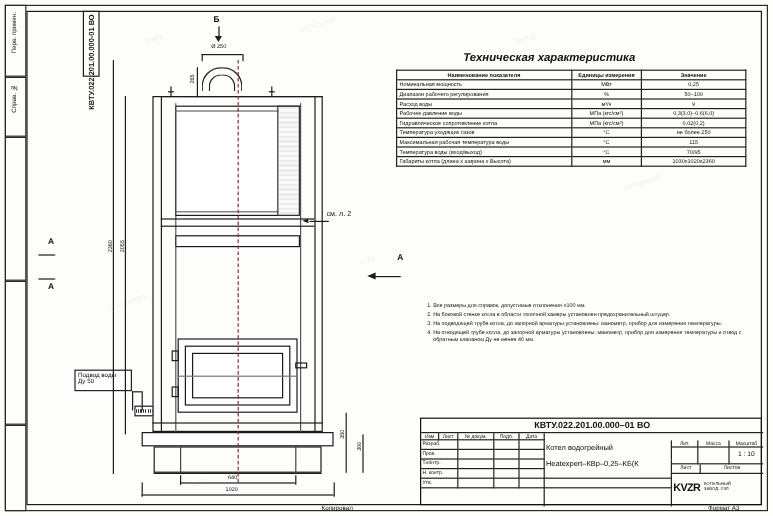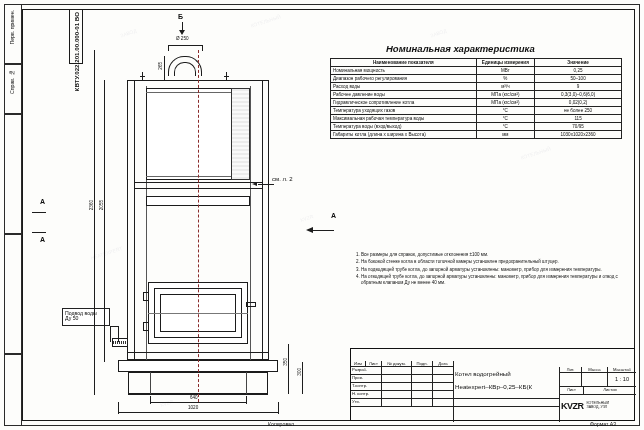--- a/index.html
+++ b/index.html
@@ -177,21 +177,21 @@
   <div class="abs hl" style="left:150px;top:402px;width:96px;"></div>
   <div class="abs dimtxt" style="left:190px;top:395px;">640</div>
   <div class="abs hl" style="left:118px;top:412px;width:160px;"></div>
   <div class="abs dimtxt" style="left:188px;top:405px;">1020</div>
   <div class="abs vl" style="left:118px;top:402px;height:12px;"></div>
   <div class="abs vl" style="left:278px;top:402px;height:12px;"></div>
   <div class="abs vl" style="left:150px;top:396px;height:8px;"></div>
   <div class="abs vl" style="left:246px;top:396px;height:8px;"></div>
 
   <div class="abs" style="left:386px;top:38px;">
-    <span class="tech-title">Номинальная характеристика</span>
+    <span class="tech-title">Техническая характеристика</span>
   </div>
 
   <table class="spec abs" style="left:330px;top:58px;width:292px;">
     <thead>
       <tr>
         <th style="width:150px;">Наименование показателя</th>
         <th style="width:56px;">Единицы измерения</th>
         <th style="width:86px;">Значение</th>
       </tr>
     </thead>
@@ -246,20 +246,21 @@
 
   <ol class="notes abs" style="left:352px;top:252px;width:270px;">
     <li>Все размеры для справок, допустимые отклонения ±100 мм.</li>
     <li>На боковой стенке котла в области топочной камеры установлен предохранительный штуцер.</li>
     <li>На подводящей трубе котла, до запорной арматуры установлены: манометр, прибор для измерения температуры.</li>
     <li>На отводящей трубе котла, до запорной арматуры установлены: манометр, прибор для измерения температуры и отвод с обратным клапаном Ду не менее 40 мм.</li>
   </ol>
 
   <div class="abs tb" style="left:350px;top:348px;width:285px;height:73px;">
 
+    <div class="tbcell tb-big" style="left:0;top:0;width:285px;height:12px;border-right:none;padding-top:2px;">КВТУ.022.201.00.000–01 ВО</div>
 
     <div class="tbcell c" style="left:0;top:12px;width:15px;height:6px;">Изм</div>
     <div class="tbcell c" style="left:15px;top:12px;width:16px;height:6px;">Лист</div>
     <div class="tbcell c" style="left:31px;top:12px;width:30px;height:6px;">№ докум.</div>
     <div class="tbcell c" style="left:61px;top:12px;width:21px;height:6px;">Подп.</div>
     <div class="tbcell c" style="left:82px;top:12px;width:21px;height:6px;">Дата</div>
 
     <div class="tbcell" style="left:0;top:18px;width:31px;height:8px;">Разраб.</div>
     <div class="tbcell" style="left:31px;top:18px;width:30px;height:8px;"></div>
     <div class="tbcell" style="left:61px;top:18px;width:21px;height:8px;"></div>

